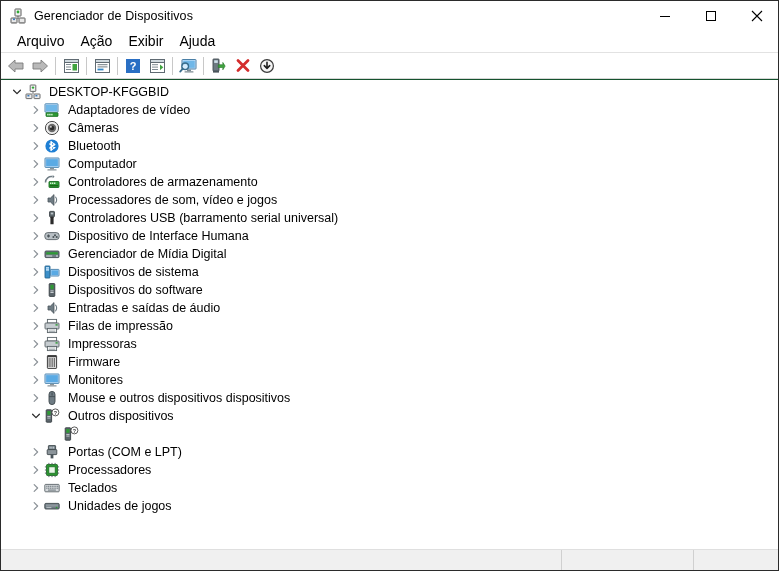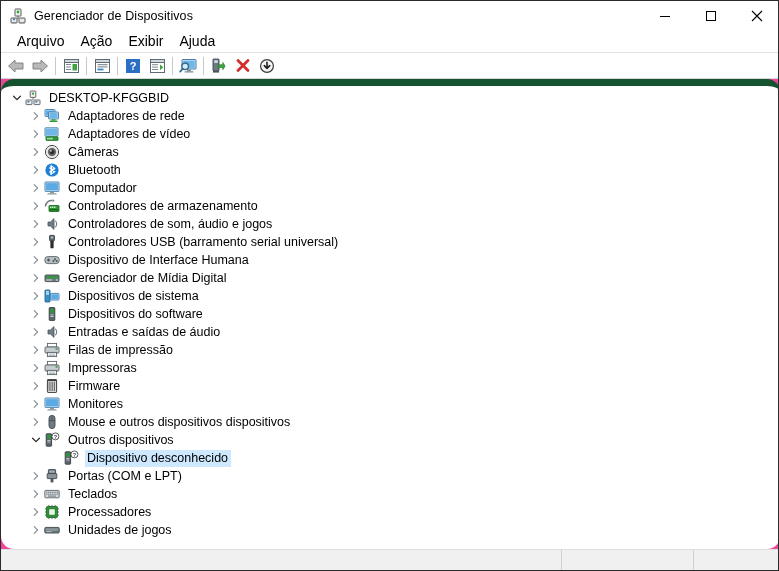--- a/index.html
+++ b/index.html
@@ -96,22 +96,21 @@
     margin: 0 3px;
     flex: 0 0 1px;
   }
 
   
   .content {
     flex: 1 1 auto;
     position: relative;
     background: #ffffff;
     overflow: hidden;
-    border-top: 7px solid #14532d;
-    border-radius: 13px;
+    border-top: 1px solid #14532d;
   }
   .tree {
     padding-top: 3px;
     user-select: none;
   }
   .node {
     height: 18px;
     display: flex;
     align-items: center;
     white-space: nowrap;
@@ -330,36 +329,20 @@
             </svg></span>
           <span class="node-label">DESKTOP-KFGGBID</span>
         </div>
         <div class="node lvl1">
           <span class="twisty">
             <svg width="10" height="10" viewBox="0 0 10 10">
               <path d="M3.2 1.6 L6.6 5 L3.2 8.4" fill="none" stroke="#8d9399" stroke-width="1.25" stroke-linecap="round" stroke-linejoin="round"></path>
             </svg>
           </span>
           <span class="node-icon"><svg width="16" height="16" viewBox="0 0 16 16">
-              <rect x="1" y="1.5" width="10" height="7" rx="0.6" fill="#cfe6fb" stroke="#3e7ca8" stroke-width="0.9"></rect>
-              <rect x="2" y="2.5" width="8" height="5" fill="#5aaae4"></rect>
-              <rect x="4.5" y="4" width="10" height="7" rx="0.6" fill="#cfe6fb" stroke="#3e7ca8" stroke-width="0.9"></rect>
-              <rect x="5.5" y="5" width="8" height="5" fill="#6fb7e8"></rect>
-              <rect x="7.5" y="11.3" width="4" height="1.3" fill="#2e9a35"></rect>
-              <rect x="5.5" y="12.6" width="8" height="1.5" rx="0.5" fill="#2e9a35"></rect>
-            </svg></span>
-          <span class="node-label">Adaptadores de rede</span>
-        </div>
-        <div class="node lvl1">
-          <span class="twisty">
-            <svg width="10" height="10" viewBox="0 0 10 10">
-              <path d="M3.2 1.6 L6.6 5 L3.2 8.4" fill="none" stroke="#8d9399" stroke-width="1.25" stroke-linecap="round" stroke-linejoin="round"></path>
-            </svg>
-          </span>
-          <span class="node-icon"><svg width="16" height="16" viewBox="0 0 16 16">
               <rect x="1" y="1.8" width="13" height="8.4" rx="0.6" fill="#cfe6fb" stroke="#3e7ca8" stroke-width="0.9"></rect>
               <rect x="2" y="2.8" width="11" height="6.4" fill="#6fb7e8"></rect>
               <rect x="2" y="10.8" width="12" height="3.6" rx="0.5" fill="#2e9a35" stroke="#1c6e22" stroke-width="0.8"></rect>
               <rect x="3.2" y="11.8" width="1.4" height="1.6" fill="#d8f3d8"></rect>
               <rect x="5.2" y="11.8" width="1.4" height="1.6" fill="#d8f3d8"></rect>
               <rect x="7.2" y="11.8" width="1.4" height="1.6" fill="#d8f3d8"></rect>
             </svg></span>
           <span class="node-label">Adaptadores de vídeo</span>
         </div>
         <div class="node lvl1">
@@ -423,21 +406,21 @@
         <div class="node lvl1">
           <span class="twisty">
             <svg width="10" height="10" viewBox="0 0 10 10">
               <path d="M3.2 1.6 L6.6 5 L3.2 8.4" fill="none" stroke="#8d9399" stroke-width="1.25" stroke-linecap="round" stroke-linejoin="round"></path>
             </svg>
           </span>
           <span class="node-icon"><svg width="16" height="16" viewBox="0 0 16 16">
               <path d="M4 6 L6.5 6 L10 2.6 L10 13.4 L6.5 10 L4 10 Z" fill="#6f7c84" stroke="#4a545a" stroke-width="0.8" stroke-linejoin="round"></path>
               <path d="M11.6 5.2 C13 6.6 13 9.4 11.6 10.8" fill="none" stroke="#6f7c84" stroke-width="1.1" stroke-linecap="round"></path>
             </svg></span>
-          <span class="node-label">Controladores de som, áudio e jogos</span>
+          <span class="node-label">Processadores de som, vídeo e jogos</span>
         </div>
         <div class="node lvl1">
           <span class="twisty">
             <svg width="10" height="10" viewBox="0 0 10 10">
               <path d="M3.2 1.6 L6.6 5 L3.2 8.4" fill="none" stroke="#8d9399" stroke-width="1.25" stroke-linecap="round" stroke-linejoin="round"></path>
             </svg>
           </span>
           <span class="node-icon"><svg width="16" height="16" viewBox="0 0 16 16">
               <rect x="5.6" y="1.4" width="4.8" height="5.4" rx="0.6" fill="#5c666c" stroke="#353d42" stroke-width="0.9"></rect>
               <rect x="6.8" y="2.6" width="1" height="1.8" fill="#cfd8dd"></rect>
@@ -615,37 +598,60 @@
             </svg>
           </span>
           <span class="node-icon"><svg width="16" height="16" viewBox="0 0 16 16">
               <rect x="2.2" y="1.8" width="5.4" height="12.4" rx="0.6" fill="#5c666c" stroke="#353d42" stroke-width="0.9"></rect>
               <rect x="3.3" y="3" width="3.2" height="3.8" fill="#2e9a35"></rect>
               <rect x="3.3" y="8" width="3.2" height="0.9" fill="#c8ced2"></rect>
               <rect x="3.3" y="9.6" width="3.2" height="0.9" fill="#c8ced2"></rect>
               <circle cx="11.4" cy="4.4" r="3.5" fill="#ffffff" stroke="#4a4a4a" stroke-width="0.9"></circle>
               <text x="11.4" y="6.5" font-family="Liberation Sans, sans-serif" font-size="5.4" font-weight="bold" fill="#3a3a3a" text-anchor="middle">?</text>
             </svg></span>
-          <span class="node-label">Dispositivo desconhecido</span>
         </div>
         <div class="node lvl1">
           <span class="twisty">
             <svg width="10" height="10" viewBox="0 0 10 10">
               <path d="M3.2 1.6 L6.6 5 L3.2 8.4" fill="none" stroke="#8d9399" stroke-width="1.25" stroke-linecap="round" stroke-linejoin="round"></path>
             </svg>
           </span>
           <span class="node-icon"><svg width="16" height="16" viewBox="0 0 16 16">
               <rect x="4.4" y="1.6" width="7.2" height="4" rx="0.5" fill="#6f7c84" stroke="#3e474c" stroke-width="0.9"></rect>
               <rect x="5.6" y="2.6" width="1" height="2" fill="#cfd6da"></rect>
               <rect x="7.4" y="2.6" width="1" height="2" fill="#cfd6da"></rect>
               <rect x="9.2" y="2.6" width="1" height="2" fill="#cfd6da"></rect>
               <rect x="3.2" y="5.6" width="9.6" height="5" rx="0.6" fill="#8b949a" stroke="#3e474c" stroke-width="0.9"></rect>
               <rect x="6.6" y="10.6" width="2.8" height="3.8" fill="#4a545a"></rect>
             </svg></span>
           <span class="node-label">Portas (COM e LPT)</span>
+        </div>
+        <div class="node lvl1">
+          <span class="twisty">
+            <svg width="10" height="10" viewBox="0 0 10 10">
+              <path d="M3.2 1.6 L6.6 5 L3.2 8.4" fill="none" stroke="#8d9399" stroke-width="1.25" stroke-linecap="round" stroke-linejoin="round"></path>
+            </svg>
+          </span>
+          <span class="node-icon"><svg width="16" height="16" viewBox="0 0 16 16">
+              <rect x="2.6" y="2.6" width="10.8" height="10.8" rx="0.6" fill="#2e9a35" stroke="#1c6e22" stroke-width="1"></rect>
+              <rect x="4.8" y="4.8" width="6.4" height="6.4" fill="#e9f6e9" stroke="#1c6e22" stroke-width="0.8"></rect>
+              <rect x="4.4" y="0.9" width="1" height="1.7" fill="#5c666c"></rect>
+              <rect x="7.5" y="0.9" width="1" height="1.7" fill="#5c666c"></rect>
+              <rect x="10.6" y="0.9" width="1" height="1.7" fill="#5c666c"></rect>
+              <rect x="4.4" y="13.4" width="1" height="1.7" fill="#5c666c"></rect>
+              <rect x="7.5" y="13.4" width="1" height="1.7" fill="#5c666c"></rect>
+              <rect x="10.6" y="13.4" width="1" height="1.7" fill="#5c666c"></rect>
+              <rect x="0.9" y="4.4" width="1.7" height="1" fill="#5c666c"></rect>
+              <rect x="0.9" y="7.5" width="1.7" height="1" fill="#5c666c"></rect>
+              <rect x="0.9" y="10.6" width="1.7" height="1" fill="#5c666c"></rect>
+              <rect x="13.4" y="4.4" width="1.7" height="1" fill="#5c666c"></rect>
+              <rect x="13.4" y="7.5" width="1.7" height="1" fill="#5c666c"></rect>
+              <rect x="13.4" y="10.6" width="1.7" height="1" fill="#5c666c"></rect>
+            </svg></span>
+          <span class="node-label">Processadores</span>
         </div>
         <div class="node lvl1">
           <span class="twisty">
             <svg width="10" height="10" viewBox="0 0 10 10">
               <path d="M3.2 1.6 L6.6 5 L3.2 8.4" fill="none" stroke="#8d9399" stroke-width="1.25" stroke-linecap="round" stroke-linejoin="round"></path>
             </svg>
           </span>
           <span class="node-icon"><svg width="16" height="16" viewBox="0 0 16 16">
               <rect x="0.8" y="4.4" width="14.4" height="7.4" rx="0.8" fill="#d6dadd" stroke="#5a6368" stroke-width="0.9"></rect>
               <rect x="2.2" y="5.7" width="1.3" height="1.2" fill="#7d868c"></rect>
@@ -666,44 +672,20 @@
             </svg></span>
           <span class="node-label">Teclados</span>
         </div>
         <div class="node lvl1">
           <span class="twisty">
             <svg width="10" height="10" viewBox="0 0 10 10">
               <path d="M3.2 1.6 L6.6 5 L3.2 8.4" fill="none" stroke="#8d9399" stroke-width="1.25" stroke-linecap="round" stroke-linejoin="round"></path>
             </svg>
           </span>
           <span class="node-icon"><svg width="16" height="16" viewBox="0 0 16 16">
-              <rect x="2.6" y="2.6" width="10.8" height="10.8" rx="0.6" fill="#2e9a35" stroke="#1c6e22" stroke-width="1"></rect>
-              <rect x="4.8" y="4.8" width="6.4" height="6.4" fill="#e9f6e9" stroke="#1c6e22" stroke-width="0.8"></rect>
-              <rect x="4.4" y="0.9" width="1" height="1.7" fill="#5c666c"></rect>
-              <rect x="7.5" y="0.9" width="1" height="1.7" fill="#5c666c"></rect>
-              <rect x="10.6" y="0.9" width="1" height="1.7" fill="#5c666c"></rect>
-              <rect x="4.4" y="13.4" width="1" height="1.7" fill="#5c666c"></rect>
-              <rect x="7.5" y="13.4" width="1" height="1.7" fill="#5c666c"></rect>
-              <rect x="10.6" y="13.4" width="1" height="1.7" fill="#5c666c"></rect>
-              <rect x="0.9" y="4.4" width="1.7" height="1" fill="#5c666c"></rect>
-              <rect x="0.9" y="7.5" width="1.7" height="1" fill="#5c666c"></rect>
-              <rect x="0.9" y="10.6" width="1.7" height="1" fill="#5c666c"></rect>
-              <rect x="13.4" y="4.4" width="1.7" height="1" fill="#5c666c"></rect>
-              <rect x="13.4" y="7.5" width="1.7" height="1" fill="#5c666c"></rect>
-              <rect x="13.4" y="10.6" width="1.7" height="1" fill="#5c666c"></rect>
-            </svg></span>
-          <span class="node-label">Processadores</span>
-        </div>
-        <div class="node lvl1">
-          <span class="twisty">
-            <svg width="10" height="10" viewBox="0 0 10 10">
-              <path d="M3.2 1.6 L6.6 5 L3.2 8.4" fill="none" stroke="#8d9399" stroke-width="1.25" stroke-linecap="round" stroke-linejoin="round"></path>
-            </svg>
-          </span>
-          <span class="node-icon"><svg width="16" height="16" viewBox="0 0 16 16">
               <rect x="0.8" y="5.4" width="14.4" height="5.6" rx="1" fill="#6f7c84" stroke="#3e474c" stroke-width="0.9"></rect>
               <rect x="1.9" y="6.4" width="12.2" height="2.2" fill="#8d979d"></rect>
               <circle cx="12.6" cy="9.6" r="0.9" fill="#2e9a35"></circle>
               <rect x="2.4" y="9.2" width="5" height="0.9" fill="#c2c9cd"></rect>
             </svg></span>
           <span class="node-label">Unidades de jogos</span>
         </div>
       </div>
   </div>
 

